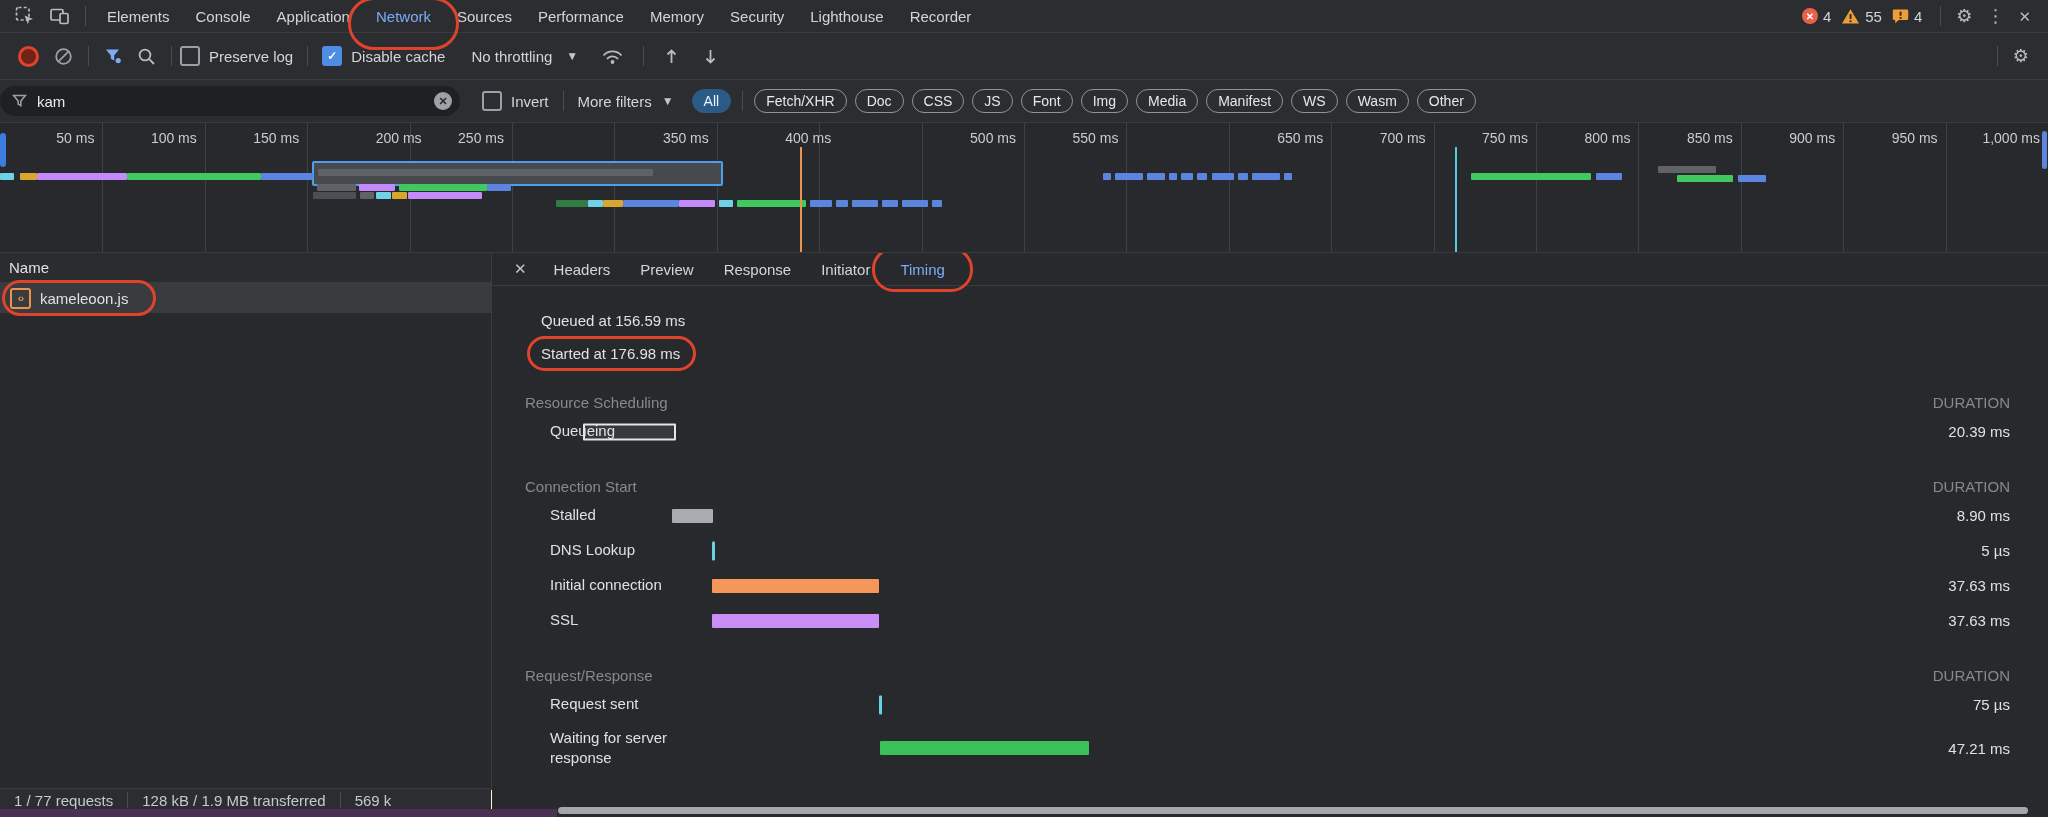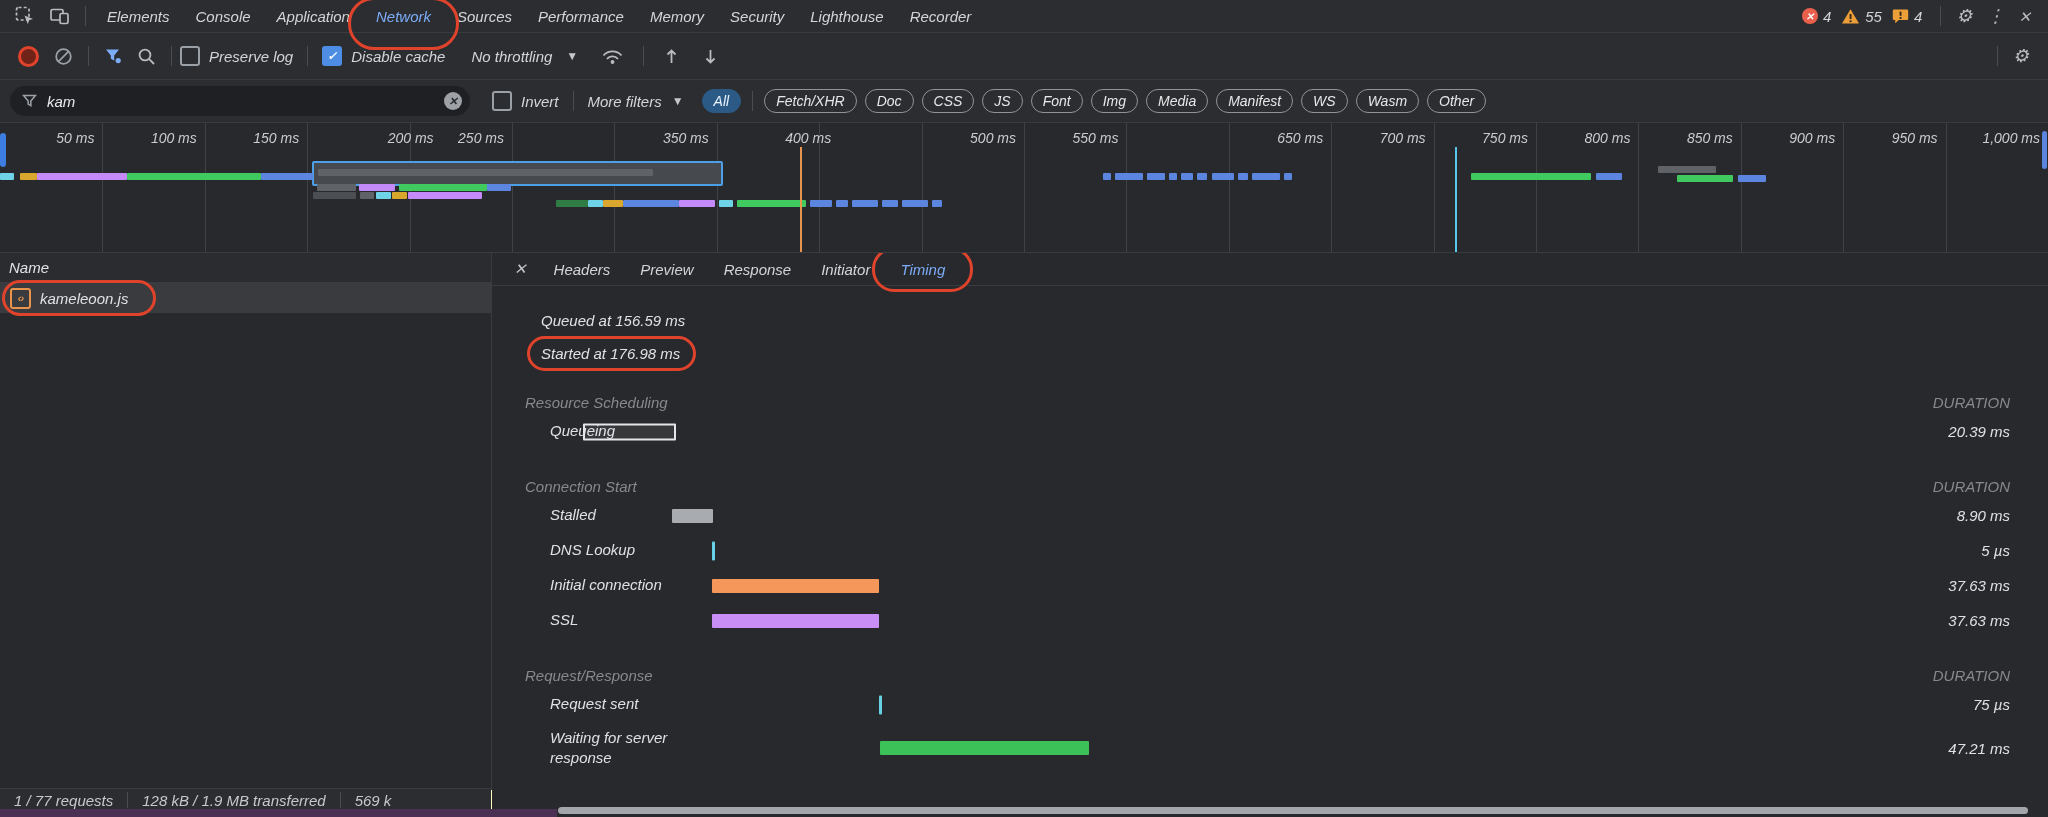--- a/index.html
+++ b/index.html
@@ -1,17 +1,17 @@
 <!DOCTYPE html>
 <html><head>
 <meta charset="utf-8">
 <style>
   html,body{margin:0;padding:0;background:#1b1c1e;}
   #app{position:relative;width:2048px;height:817px;background:#fef9c3;overflow:hidden;
-       font-family:"Liberation Sans",sans-serif;color:#dfe1e5;font-size:15px;font-style:italic;
+       font-family:"Liberation Sans",sans-serif;color:#dfe1e5;font-size:15px;
        -webkit-font-smoothing:antialiased;}
   .row-flex{display:flex;align-items:center;}
   .vdiv{width:1px;height:20px;background:#4a4c50;margin:0 8px;flex:0 0 1px;}
 
   
   #tabbar{position:absolute;left:0;top:0;right:0;height:32px;background:#2c2d30;
           border-bottom:1px solid #3a3b3e;display:flex;align-items:center;padding-left:8px;}
   .icon-btn{display:flex;align-items:center;justify-content:center;padding:0 7px;height:100%;cursor:default;}
   .tab{position:relative;padding:0 13px;height:100%;display:flex;align-items:center;color:#d2d5d9;white-space:nowrap;}
   .tab.active{color:#7cacf8;}
@@ -27,21 +27,21 @@
   .rec-btn{width:15px;height:15px;border-radius:50%;border:3px solid #e0432c;background:#722318;margin:0 8px;}
   .checkbox{width:16px;height:16px;border:2px solid #9aa0a6;border-radius:3px;margin-right:9px;flex:0 0 16px;}
   .checkbox.checked{background:#4d8de4;border-color:#4d8de4;color:#fff;font-size:12px;font-weight:bold;
                     display:flex;align-items:center;justify-content:center;}
   .tb-label{color:#d2d5d9;white-space:nowrap;}
   .chev{color:#c3c6ca;font-size:12px;margin-left:14px;}
   #toolbar .gear-right{margin-left:auto;display:flex;align-items:center;padding-right:12px;}
 
   
   #filterbar{position:absolute;left:0;top:80px;right:0;height:42px;background:#2c2d30;
-             border-bottom:1px solid #3a3b3e;display:flex;align-items:center;padding-left:10px;}
+             border-bottom:1px solid #3a3b3e;display:flex;align-items:center;padding-left:0;}
   #filter-input{width:440px;height:30px;background:#1f2023;border-radius:15px;display:flex;
                 align-items:center;padding:0 8px 0 12px;}
   #filter-input .q{flex:1;color:#e8eaed;margin-left:10px;}
   .clear-circle{width:18px;height:18px;border-radius:50%;background:#9ea1a6;color:#2b2c2f;font-size:11px;
                 font-weight:bold;display:flex;align-items:center;justify-content:center;}
   .chip{border:1px solid #90939a;border-radius:14px;padding:3px 11px;margin:0 4px;color:#e6e7e9;
         font-size:14px;white-space:nowrap;}
   .chip.active{background:#2a5a85;border-color:#2a5a85;color:#eaf3ff;}
   .chip-div{width:1px;height:20px;background:#4a4c50;margin:0 7px;}
 
@@ -239,21 +239,21 @@
   </div>
 
   <div id="overview">
       <div class="gridline" style="left: 102.4px;"></div>
       <div class="tlabel" style="left: 0px; width: 94.4px;">50 ms</div>
       <div class="gridline" style="left: 204.8px;"></div>
       <div class="tlabel" style="left: 0px; width: 196.8px;">100 ms</div>
       <div class="gridline" style="left: 307.2px;"></div>
       <div class="tlabel" style="left: 0px; width: 299.2px;">150 ms</div>
       <div class="gridline" style="left: 409.6px;"></div>
-      <div class="tlabel" style="left: 16px; width: 401.6px; padding-left: 16px;">200 ms</div>
+      <div class="tlabel" style="left: 4px; width: 401.6px; padding-left: 16px;">200 ms</div>
       <div class="gridline" style="left: 512px;"></div>
       <div class="tlabel" style="left: 0px; width: 504px;">250 ms</div>
       <div class="gridline" style="left: 614.4px;"></div>
       <div class="gridline" style="left: 716.8px;"></div>
       <div class="tlabel" style="left: 0px; width: 708.8px;">350 ms</div>
       <div class="gridline" style="left: 819.2px;"></div>
       <div class="tlabel" style="left: 0px; width: 811.2px; padding-left: 20px;">400 ms</div>
       <div class="gridline" style="left: 921.6px;"></div>
       <div class="gridline" style="left: 1024px;"></div>
       <div class="tlabel" style="left: 0px; width: 1016px;">500 ms</div>

